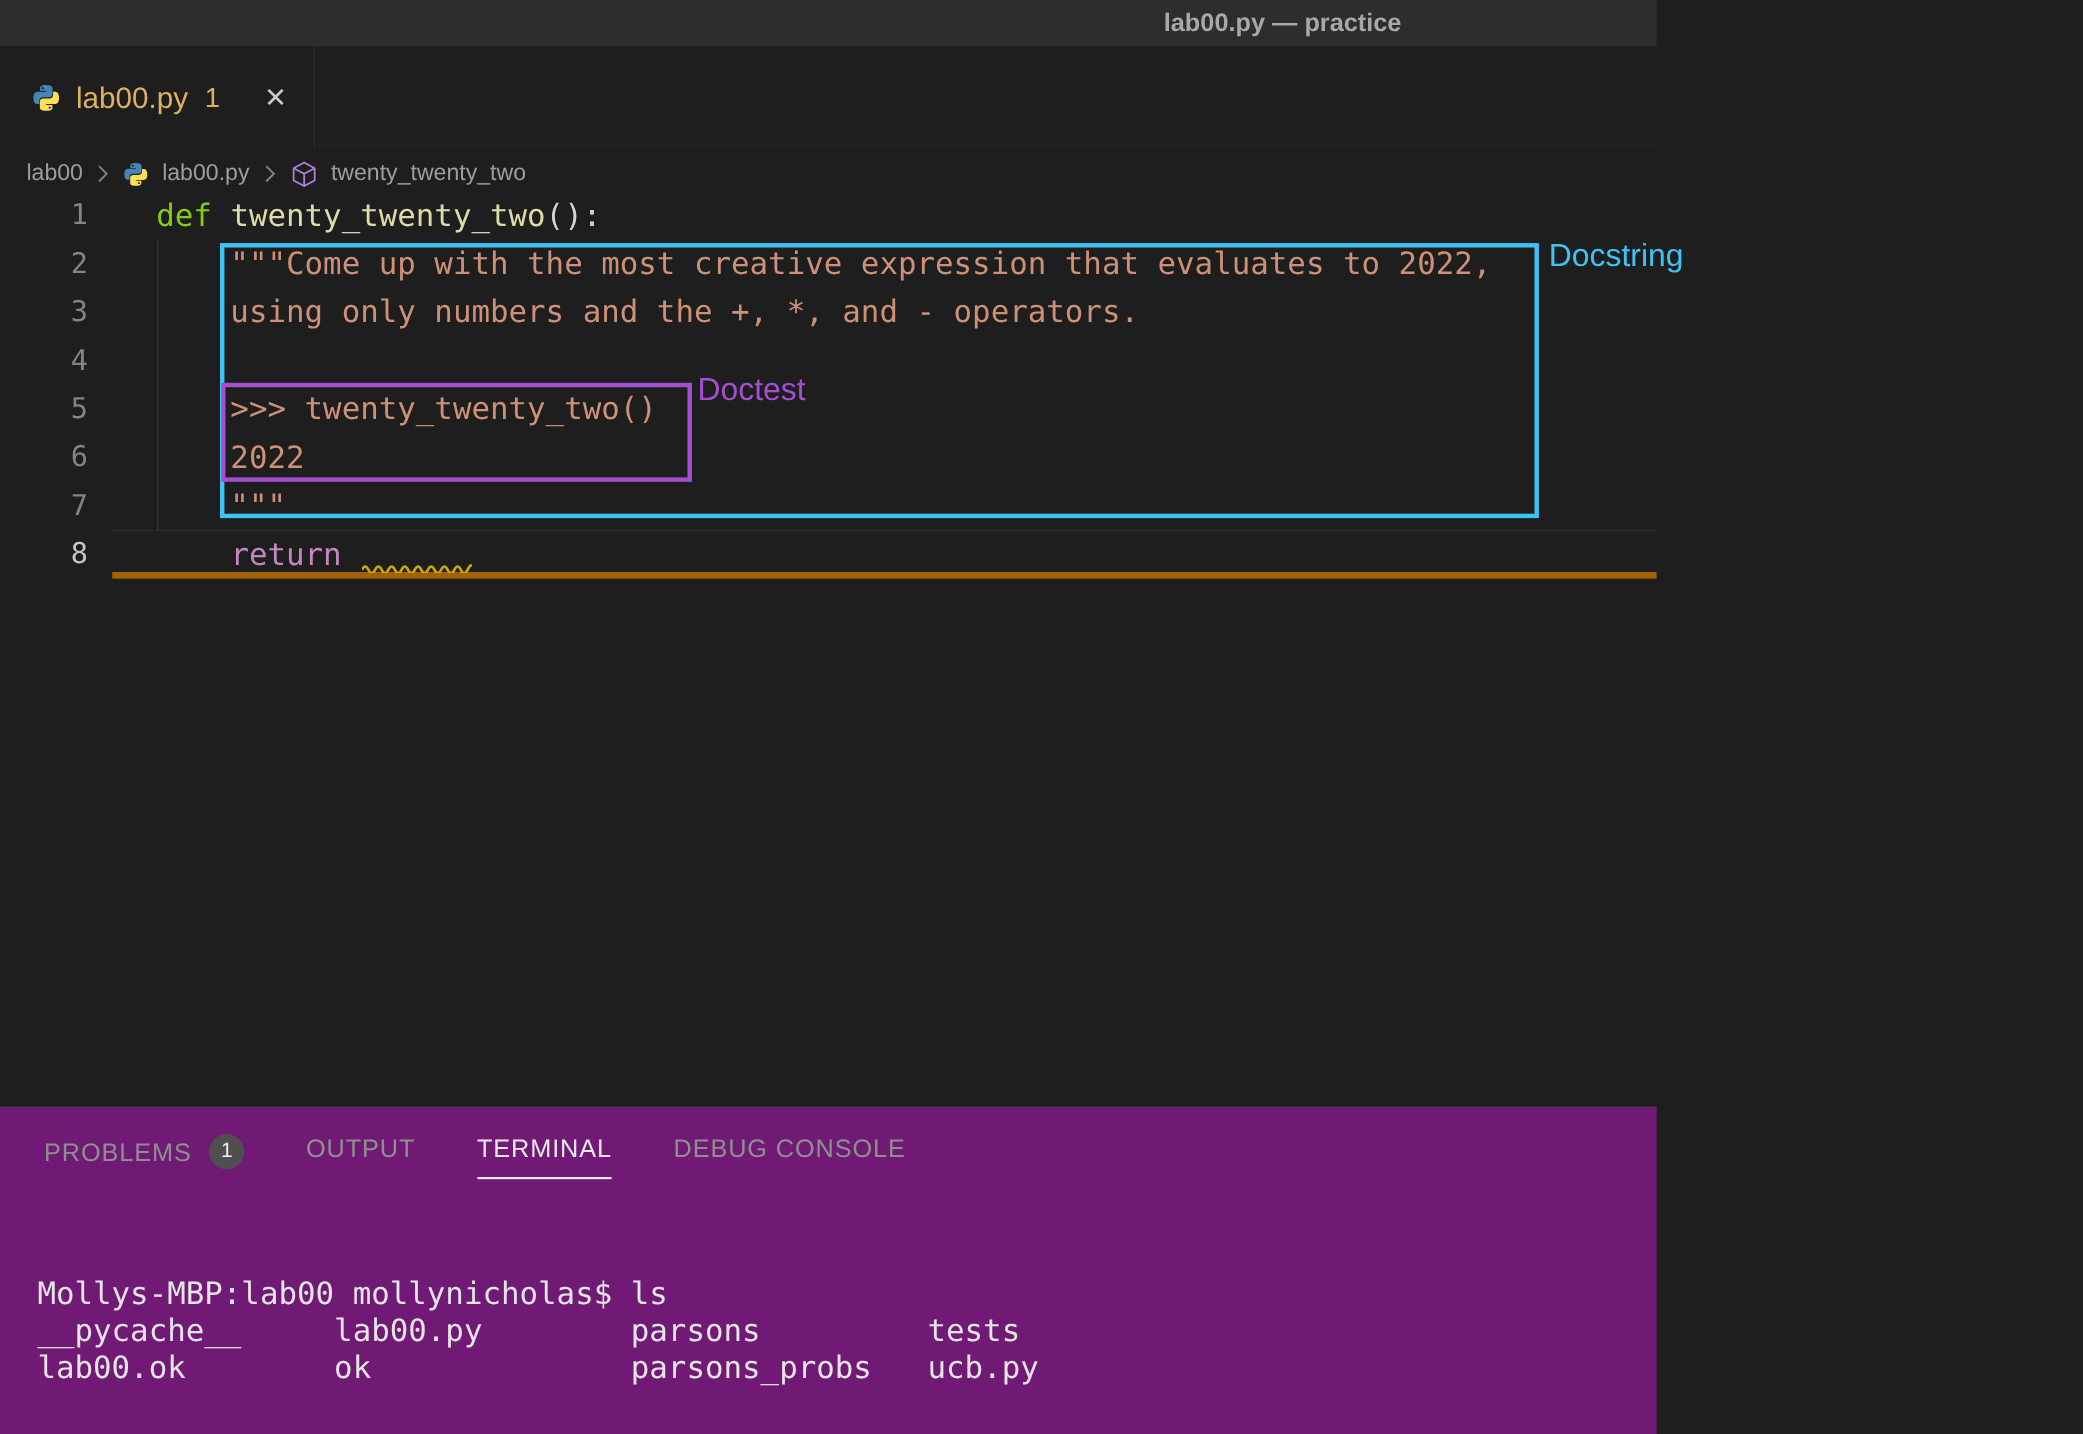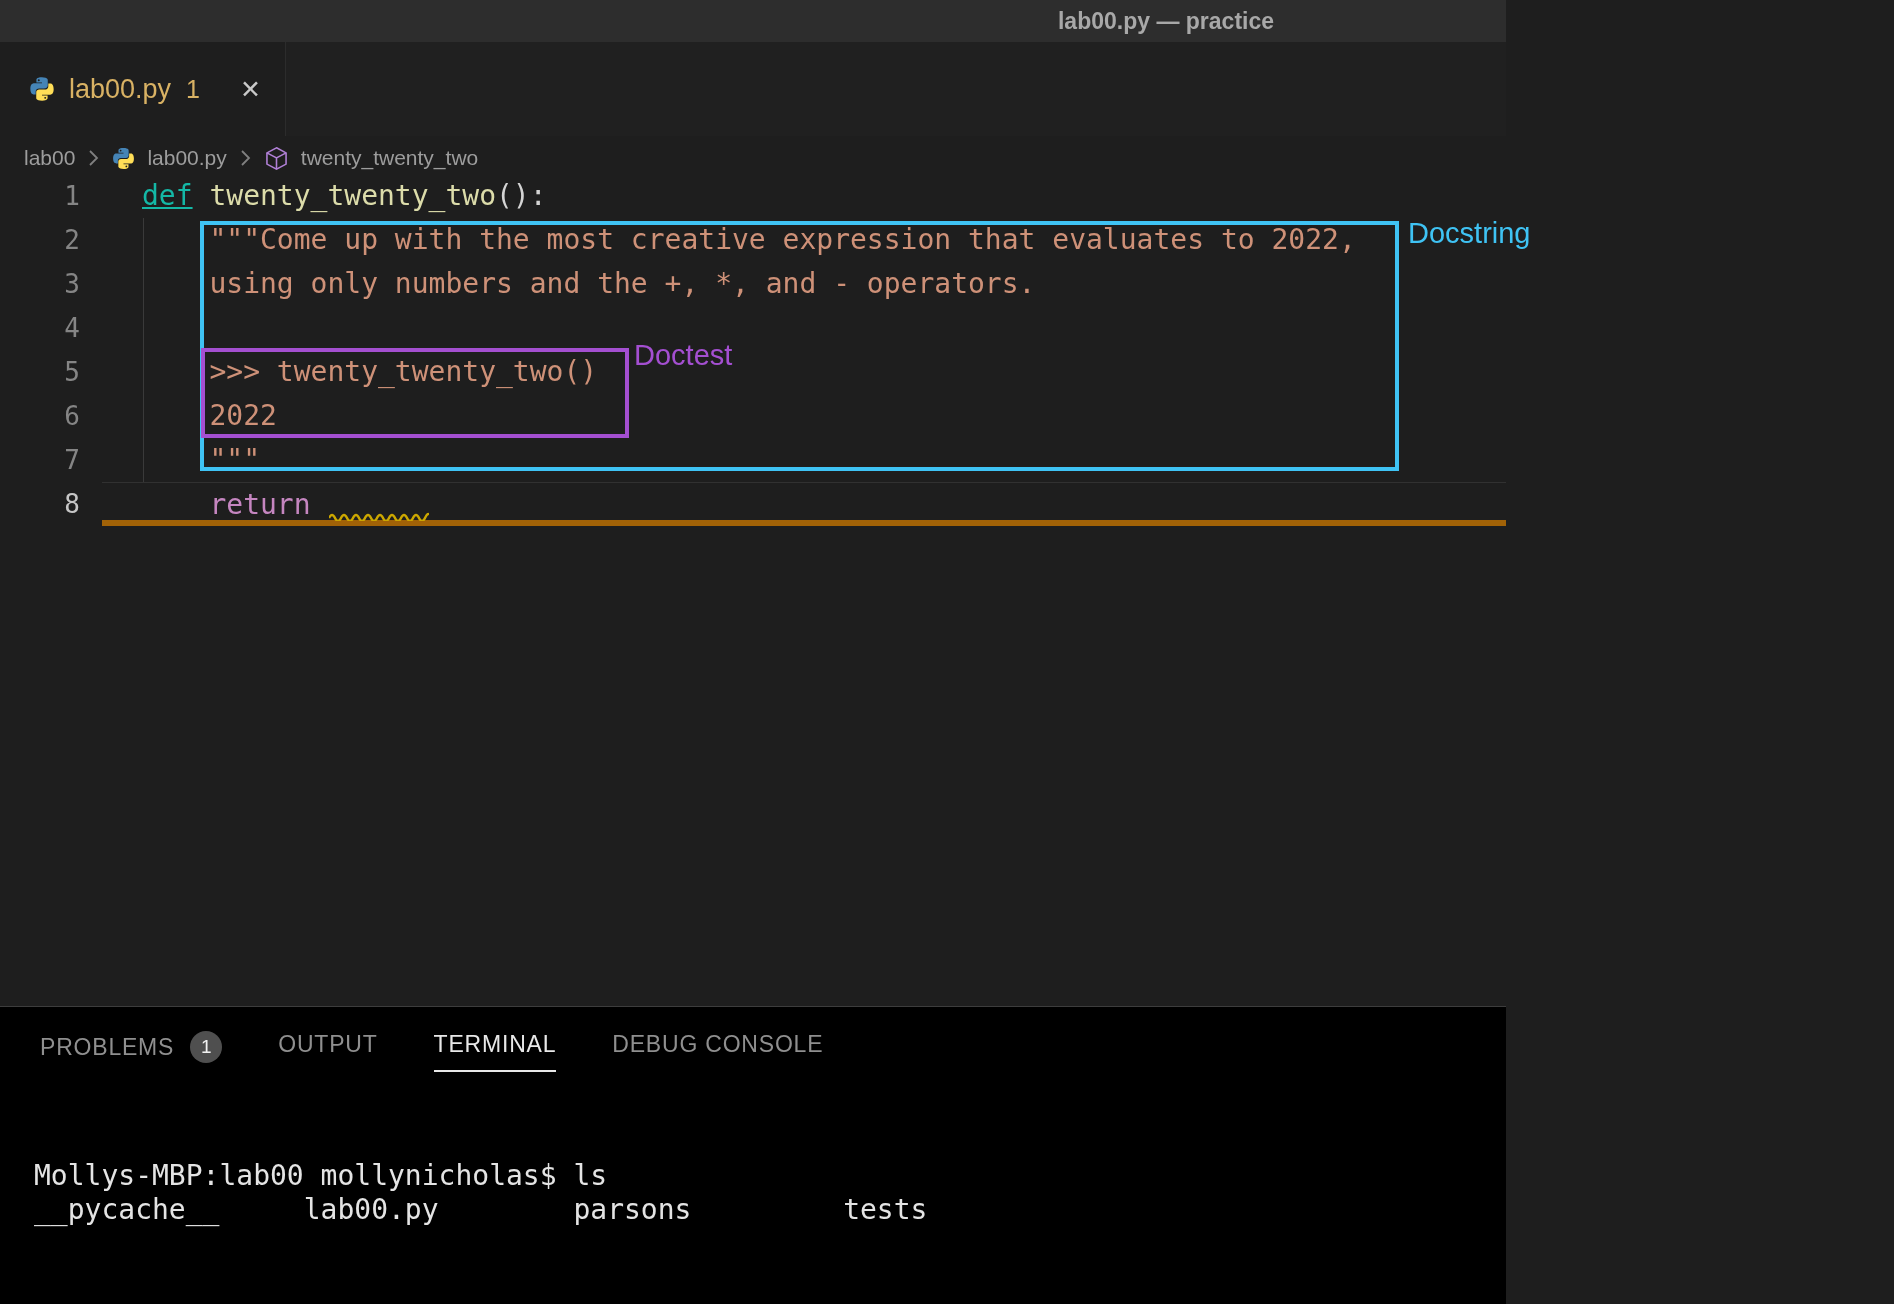--- a/index.html
+++ b/index.html
@@ -43,39 +43,39 @@
   .editor { position:absolute; top:174px; left:0; right:0; height:832px; }
   .indent-guide { position:absolute; left:143px; top:44px; width:1px; height:264px; background:#3a3a3a; }
   .code-row {
     display:flex; height:44px; line-height:44px; white-space:pre;
     font-family:"DejaVu Sans Mono","Liberation Mono",monospace; font-size:28px;
   }
   .gutter { flex:none; width:80px; text-align:right; color:#858585; font-size:26px; }
   .code-cell { flex:1; margin-left:22px; padding-left:40px; }
   .code-row.current .gutter { color:#c6c6c6; }
   .code-row.current .code-cell { border-top:1px solid #313131; border-bottom:6px solid #a16207; }
-  .tk-kw  { color:#14b8a6;text-decoration:underline; }
+  .tk-kw  { color:#84cc16; }
   .tk-fn  { color:#dcdcaa; }
   .tk-pl  { color:#d4d4d4; }
   .tk-str { color:#ce9178; }
   .tk-ret { color:#c586c0; }
   .squiggle { vertical-align:-7px; margin-left:2px; }
 
   
   .ann-rect { position:absolute; pointer-events:none; }
   .ann-docstring-box { left:200px; top:221px; width:1199px; height:250px; border:4px solid #3fc3f4; }
   .ann-doctest-box   { left:201px; top:348px; width:428px;  height:90px;  border:4px solid #a44fd1; }
   .ann-label { position:absolute; font-size:29px; line-height:1; pointer-events:none; }
   .ann-label.cyan   { left:1408px; top:219px; color:#3fc3f4; }
   .ann-label.purple { left:634px;  top:341px; color:#a44fd1; }
 
   
   .panel {
     position:absolute; top:1006px; left:0; right:0; height:298px;
-    background:#000000; border-top:1px solid #3d3d3d;
+    background:#701a75; border-top:1px solid #3d3d3d;
   }
   .panel-tabs { display:flex; align-items:flex-start; gap:56px; padding:24px 0 0 40px; }
   .panel-tab {
     display:flex; align-items:center; font-size:23px; letter-spacing:0.8px;
     color:#8f8f8f; padding-bottom:12px; border-bottom:2px solid transparent; cursor:pointer;
   }
   .panel-tab.active { color:#e8e8e8; border-bottom-color:#e8e8e8; }
   .badge {
     width:32px; height:32px; border-radius:50%; background:#4f4f4f; color:#f2f2f2;
     font-size:19px; letter-spacing:0; display:flex; align-items:center; justify-content:center;
@@ -170,18 +170,18 @@
           <span>OUTPUT</span>
         </div>
         <div class="panel-tab active">
           <span>TERMINAL</span>
         </div>
         <div class="panel-tab">
           <span>DEBUG CONSOLE</span>
         </div>
       </div>
     <div class="terminal">
-      <div id="term-lines"><div class="term-line">Mollys-MBP:lab00 mollynicholas$ ls</div><div class="term-line">__pycache__     lab00.py        parsons         tests</div></div>
+      <div id="term-lines"><div class="term-line">Mollys-MBP:lab00 mollynicholas$ ls</div><div class="term-line">__pycache__     lab00.py        parsons         tests</div><div class="term-line">lab00.ok        ok              parsons_probs   ucb.py</div></div>
       
     </div>
   </div>
 
 </div>
 
 </body></html>

